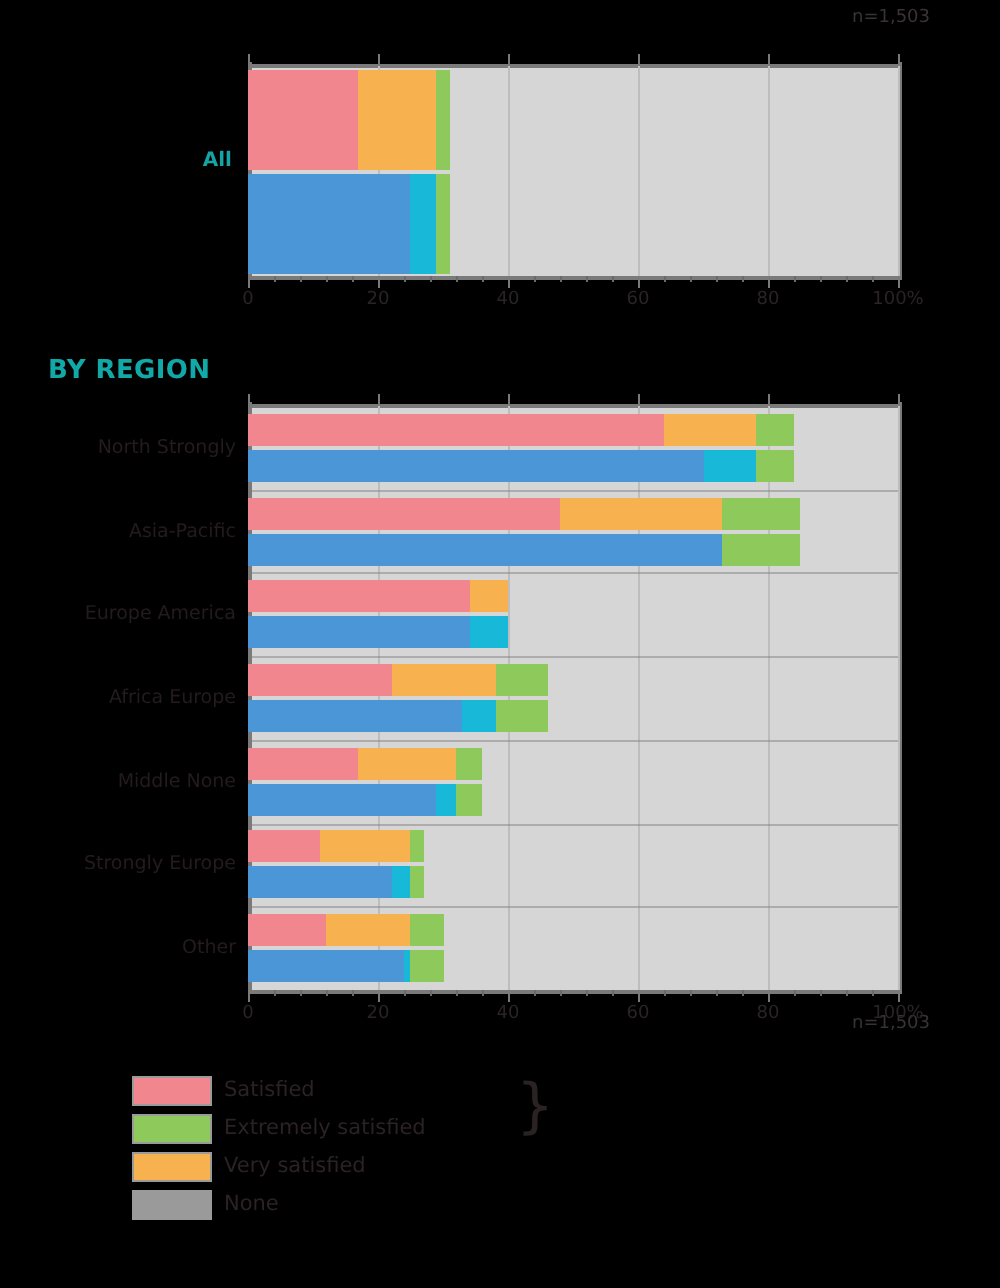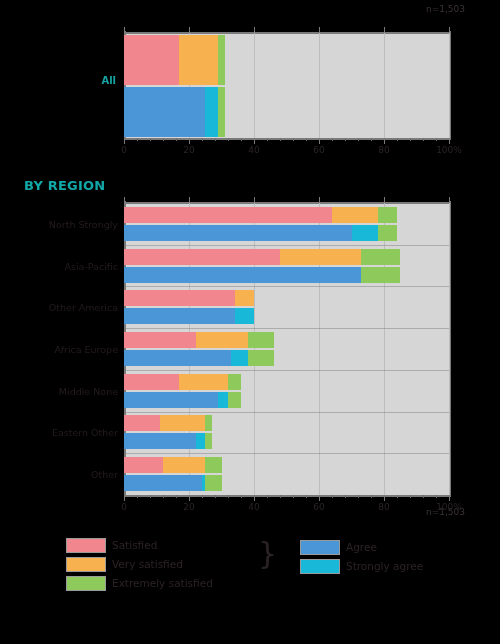--- a/index.html
+++ b/index.html
@@ -237,21 +237,21 @@
       <div class="cat-label" style="top: 70.5714px; right: 382px;">Asia-Pacific</div>
       <div class="axis-line" style="left: 124px; top: 49.7143px; width: 325px; height: 1px; opacity: 0.45;"></div>
       <div class="barrow" style="left: 124px; top: 95.2857px; width: 325px; height: 16px;">
         <div class="seg" title="Satisfied: 34" style="left: 0px; width: 110.5px; background: rgb(242, 134, 142);"></div>
         <div class="seg" title="Very satisfied: 6" style="left: 110.5px; width: 19.5px; background: rgb(248, 177, 79);"></div>
       </div>
       <div class="barrow" style="left: 124px; top: 113.286px; width: 325px; height: 16px;">
         <div class="seg" title="Agree: 34" style="left: 0px; width: 110.5px; background: rgb(74, 150, 214);"></div>
         <div class="seg" title="Strongly agree: 6" style="left: 110.5px; width: 19.5px; background: rgb(24, 185, 216);"></div>
       </div>
-      <div class="cat-label" style="top: 112.286px; right: 382px;">Other America</div>
+      <div class="cat-label" style="top: 112.286px; right: 382px;">Europe America</div>
       <div class="axis-line" style="left: 124px; top: 91.4286px; width: 325px; height: 1px; opacity: 0.45;"></div>
       <div class="barrow" style="left: 124px; top: 137px; width: 325px; height: 16px;">
         <div class="seg" title="Satisfied: 22" style="left: 0px; width: 71.5px; background: rgb(242, 134, 142);"></div>
         <div class="seg" title="Very satisfied: 16" style="left: 71.5px; width: 52px; background: rgb(248, 177, 79);"></div>
         <div class="seg" title="Extremely satisfied: 8" style="left: 123.5px; width: 26px; background: rgb(141, 201, 91);"></div>
       </div>
       <div class="barrow" style="left: 124px; top: 155px; width: 325px; height: 16px;">
         <div class="seg" title="Agree: 33" style="left: 0px; width: 107.25px; background: rgb(74, 150, 214);"></div>
         <div class="seg" title="Strongly agree: 5" style="left: 107.25px; width: 16.25px; background: rgb(24, 185, 216);"></div>
         <div class="seg" title="Extremely satisfied: 8" style="left: 123.5px; width: 26px; background: rgb(141, 201, 91);"></div>
@@ -273,21 +273,21 @@
       <div class="barrow" style="left: 124px; top: 220.429px; width: 325px; height: 16px;">
         <div class="seg" title="Satisfied: 11" style="left: 0px; width: 35.75px; background: rgb(242, 134, 142);"></div>
         <div class="seg" title="Very satisfied: 14" style="left: 35.75px; width: 45.5px; background: rgb(248, 177, 79);"></div>
         <div class="seg" title="Extremely satisfied: 2" style="left: 81.25px; width: 6.5px; background: rgb(141, 201, 91);"></div>
       </div>
       <div class="barrow" style="left: 124px; top: 238.429px; width: 325px; height: 16px;">
         <div class="seg" title="Agree: 22" style="left: 0px; width: 71.5px; background: rgb(74, 150, 214);"></div>
         <div class="seg" title="Strongly agree: 3" style="left: 71.5px; width: 9.75px; background: rgb(24, 185, 216);"></div>
         <div class="seg" title="Extremely satisfied: 2" style="left: 81.25px; width: 6.5px; background: rgb(141, 201, 91);"></div>
       </div>
-      <div class="cat-label" style="top: 237.429px; right: 382px;">Eastern Other</div>
+      <div class="cat-label" style="top: 237.429px; right: 382px;">Strongly Europe</div>
       <div class="axis-line" style="left: 124px; top: 216.571px; width: 325px; height: 1px; opacity: 0.45;"></div>
       <div class="barrow" style="left: 124px; top: 262.143px; width: 325px; height: 16px;">
         <div class="seg" title="Satisfied: 12" style="left: 0px; width: 39px; background: rgb(242, 134, 142);"></div>
         <div class="seg" title="Very satisfied: 13" style="left: 39px; width: 42.25px; background: rgb(248, 177, 79);"></div>
         <div class="seg" title="Extremely satisfied: 5" style="left: 81.25px; width: 16.25px; background: rgb(141, 201, 91);"></div>
       </div>
       <div class="barrow" style="left: 124px; top: 280.143px; width: 325px; height: 16px;">
         <div class="seg" title="Agree: 24" style="left: 0px; width: 78px; background: rgb(74, 150, 214);"></div>
         <div class="seg" title="Strongly agree: 1" style="left: 78px; width: 3.25px; background: rgb(24, 185, 216);"></div>
         <div class="seg" title="Extremely satisfied: 5" style="left: 81.25px; width: 16.25px; background: rgb(141, 201, 91);"></div>
@@ -297,36 +297,30 @@
     </div>
 
   <div class="legend" style="left:0;top:533px;width:488px;height:105px;">
 
     <div class="legend-col" id="legend-left" style="left:66px;top:4px;width:220px;">
         <div class="lg-item">
           <span class="lg-swatch" style="background: rgb(242, 134, 142);"></span>
           <span class="lg-text">Satisfied</span>
         </div>
         <div class="lg-item">
+          <span class="lg-swatch" style="background: rgb(141, 201, 91);"></span>
+          <span class="lg-text">Extremely satisfied</span>
+        </div>
+        <div class="lg-item">
           <span class="lg-swatch" style="background: rgb(248, 177, 79);"></span>
           <span class="lg-text">Very satisfied</span>
         </div>
         <div class="lg-item">
-          <span class="lg-swatch" style="background: rgb(141, 201, 91);"></span>
-          <span class="lg-text">Extremely satisfied</span>
+          <span class="lg-swatch" style="background: rgb(154, 154, 154);"></span>
+          <span class="lg-text">None</span>
         </div>
       </div>
 
     <div class="brace" style="left:258px;top:6px;">}</div>
 
-    <div class="legend-col" id="legend-right" style="left:300px;top:6px;width:190px;">
-        <div class="lg-item">
-          <span class="lg-swatch" style="background: rgb(74, 150, 214);"></span>
-          <span class="lg-text">Agree</span>
-        </div>
-        <div class="lg-item">
-          <span class="lg-swatch" style="background: rgb(24, 185, 216);"></span>
-          <span class="lg-text">Strongly agree</span>
-        </div>
-      </div>
   </div>
 
 </div>
 
 </body></html>

